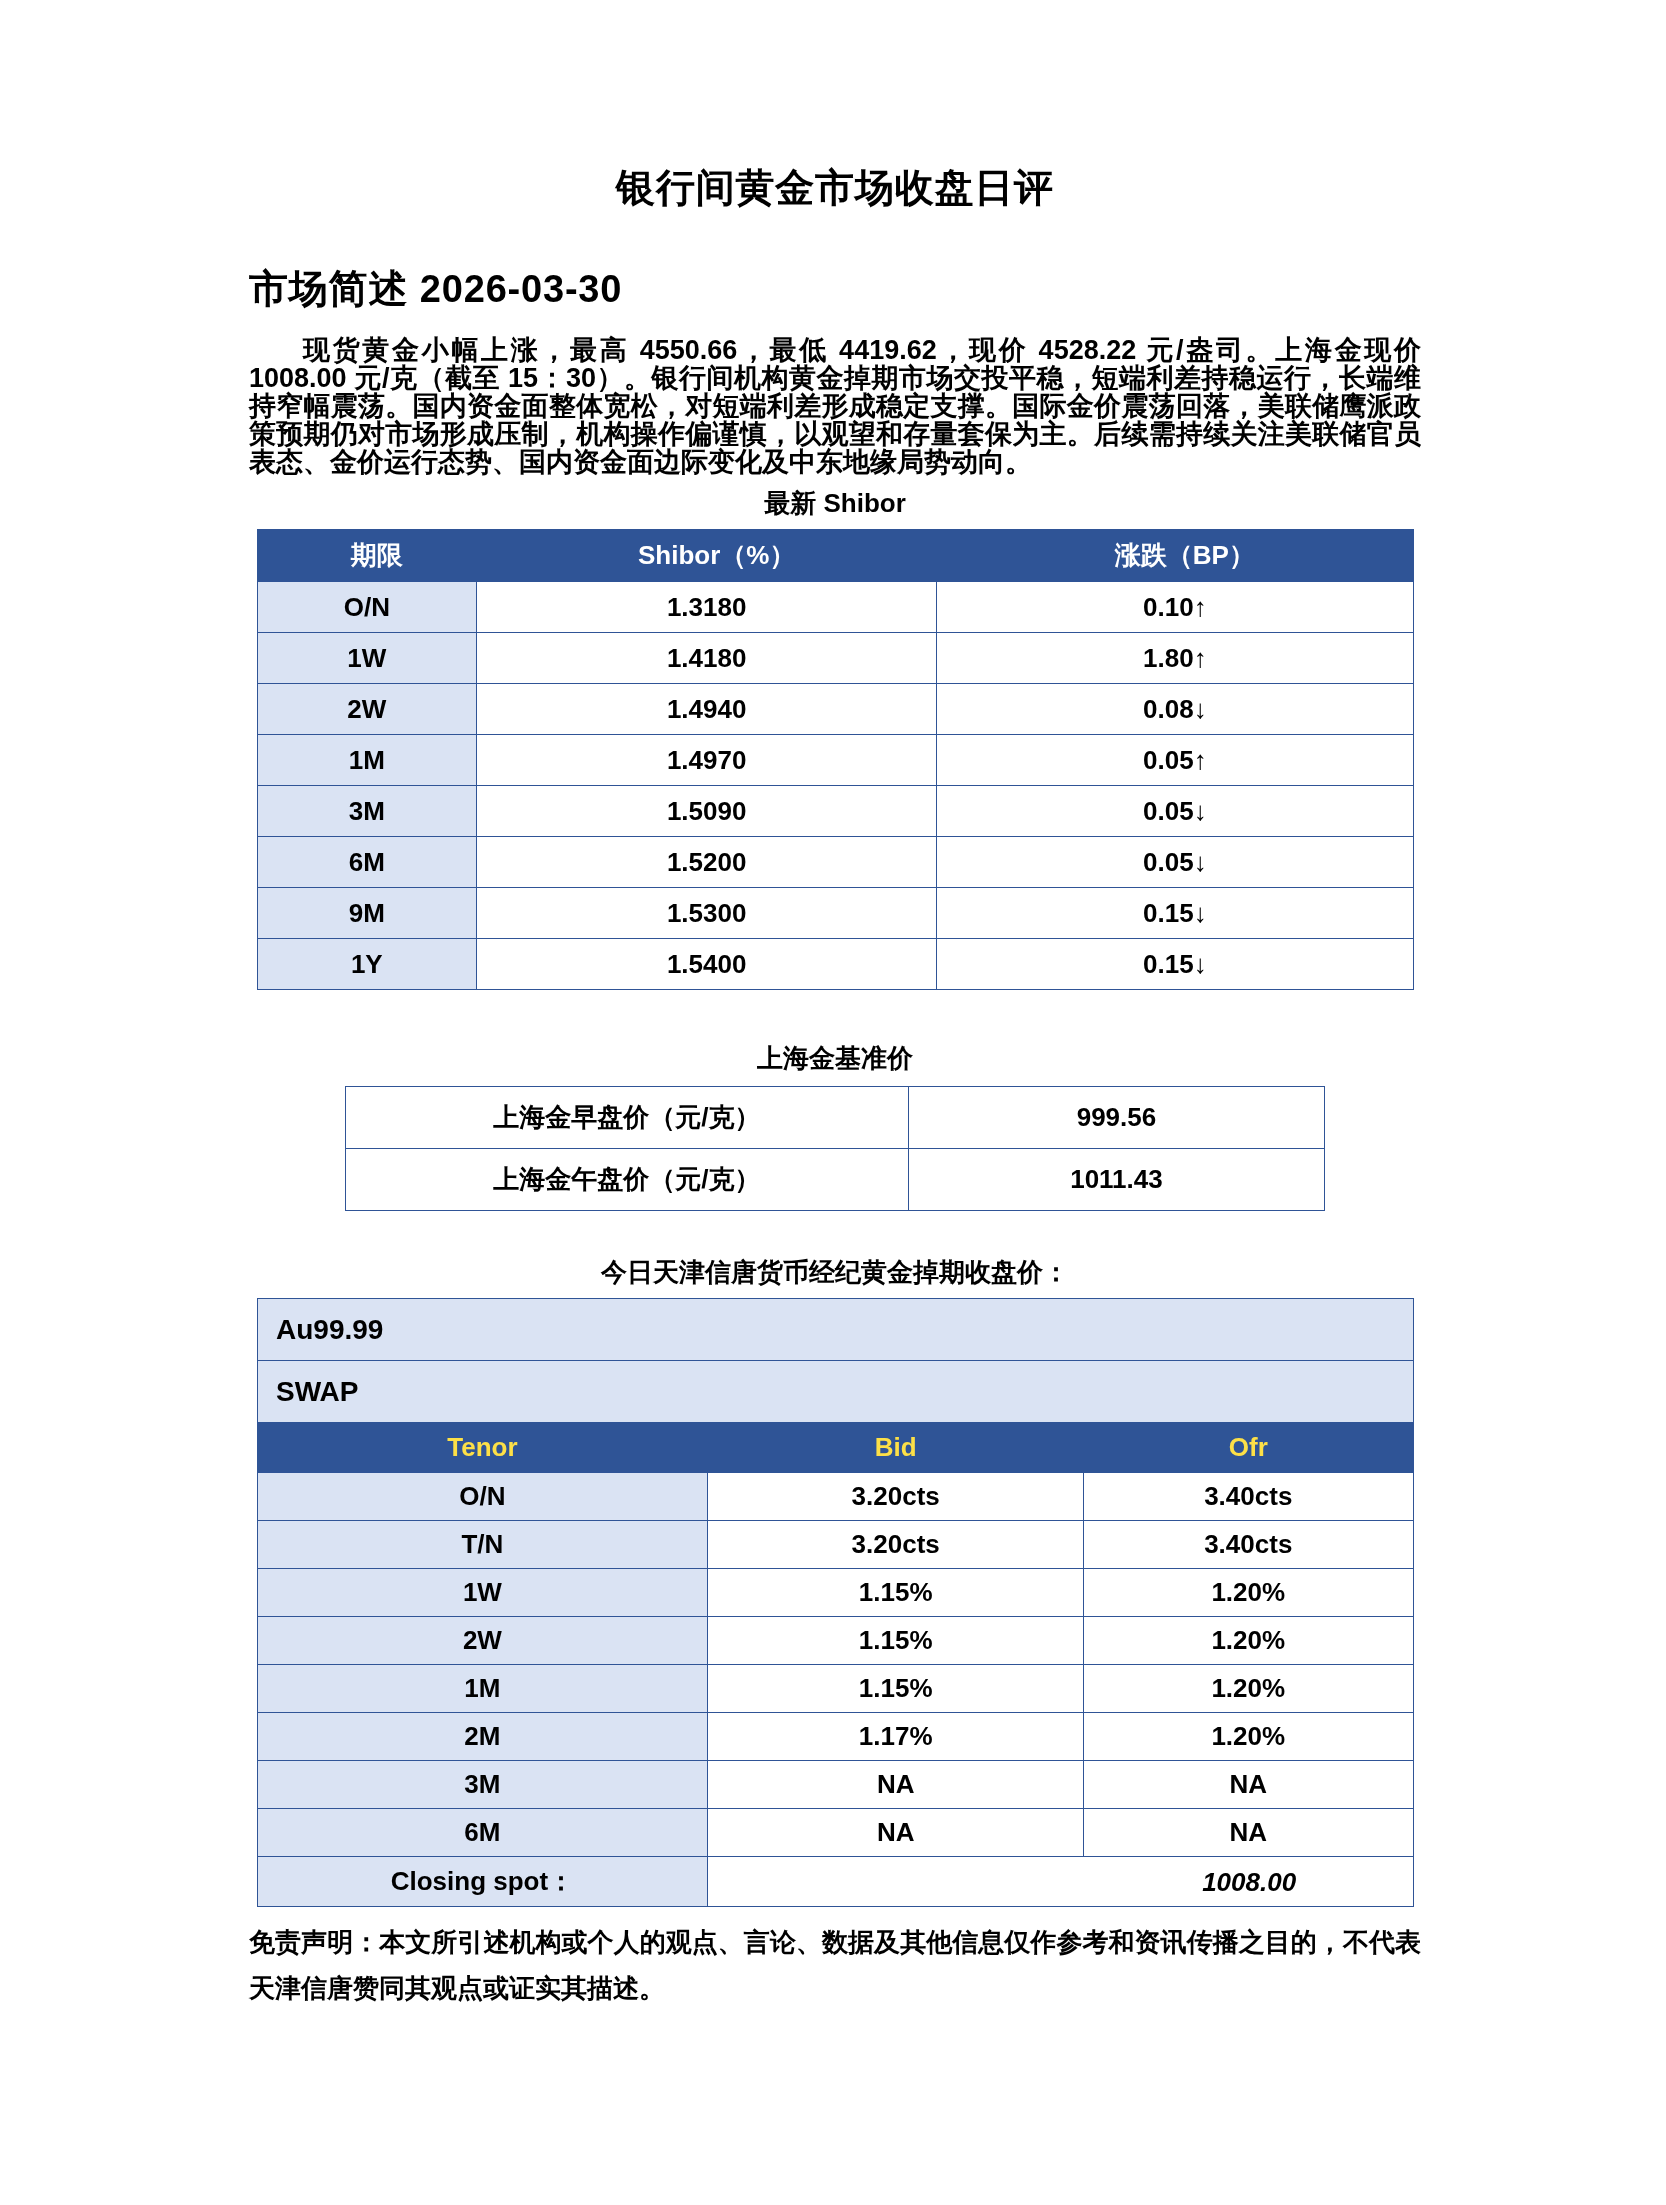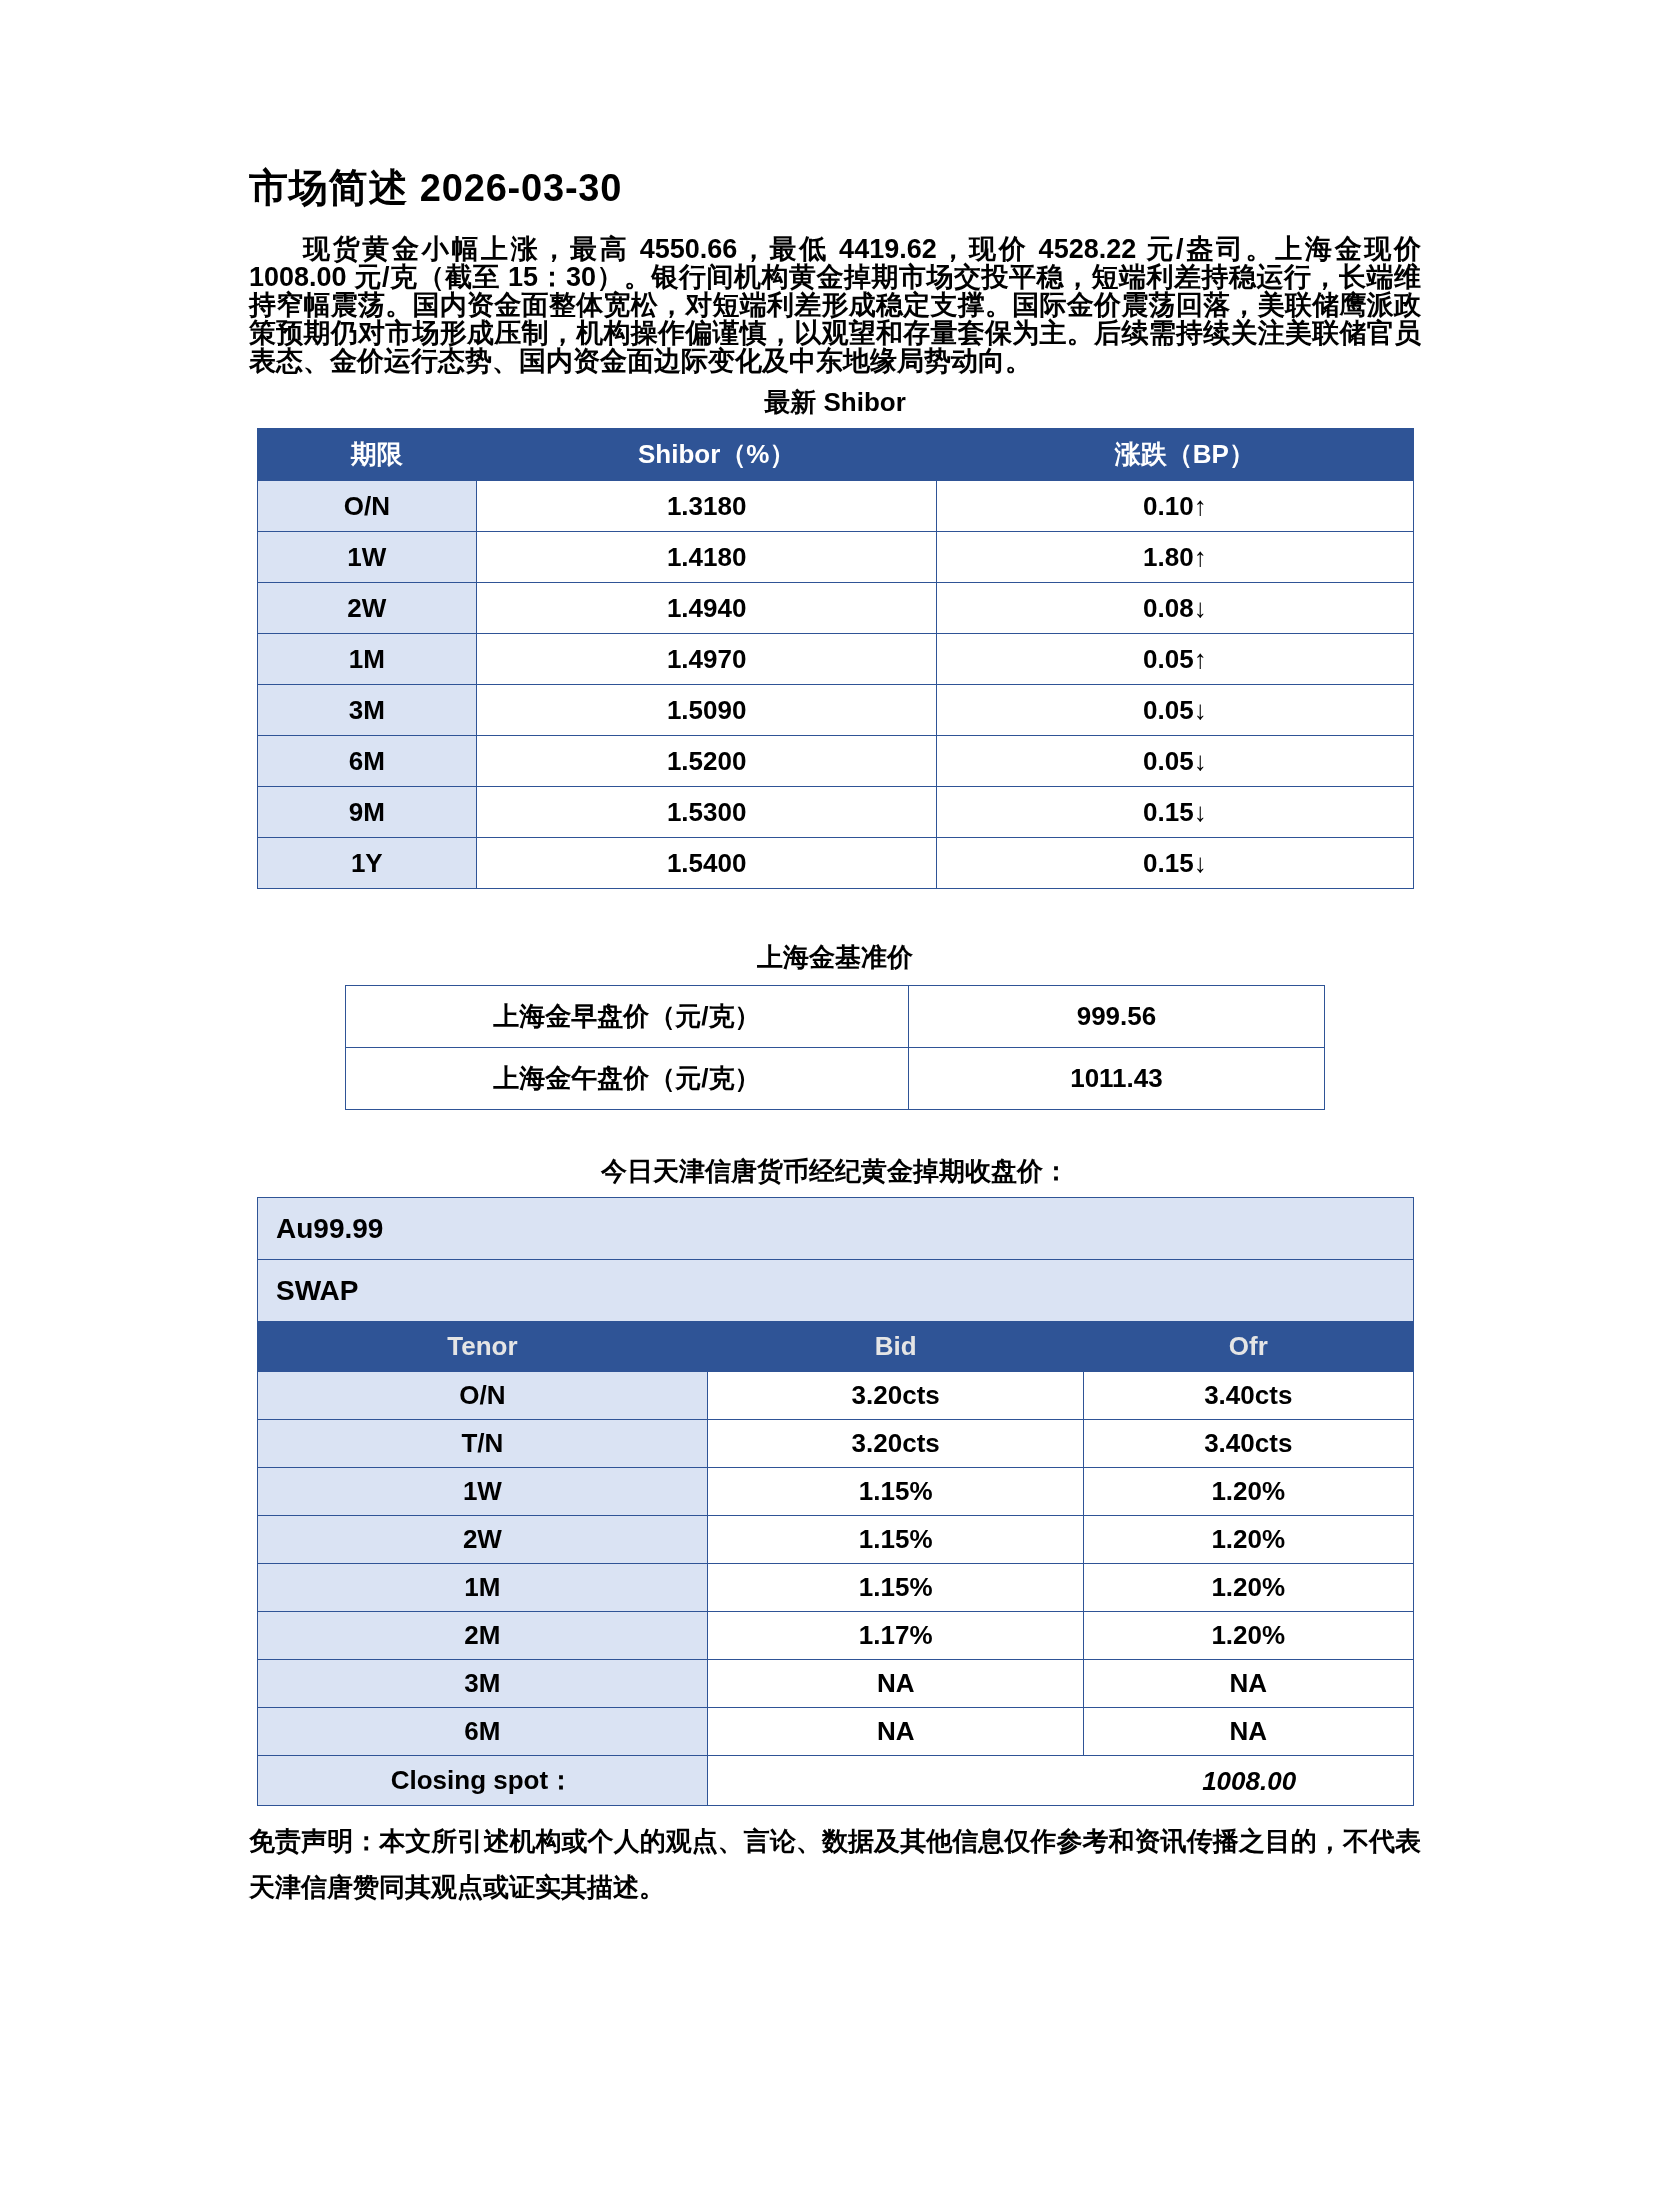--- a/index.html
+++ b/index.html
@@ -73,21 +73,21 @@
   
   .swap-table td.band-cell{
     background:var(--accent-bg);
     text-align:left;
     padding-left:18.5px;
     height:62px;
     font-size:28px;
   }
   .swap-table th{
     background:var(--header-bg);
-    color:#e5e5e5;
+    color:#fde047;
     height:50px;
     font-weight:700;
     text-align:center;
   }
   .swap-table td{height:48px;background:#ffffff;margin-left:8px;}
   .swap-table td.tenor-cell{background:var(--accent-bg);}
   .swap-table td.closing-label{background:var(--accent-bg);height:50px;}
   .swap-table td.closing-value{position:relative;height:50px;}
   .swap-table td.closing-value span{
     position:absolute;left:76.8%;top:50%;
@@ -102,20 +102,21 @@
     margin-top:11.8px;
   }
   .gap-md{height:44px;}
   .gap-sm{height:37px;}
 </style>
 </head>
 <body>
 
 <div class="page">
 
+  <h1 class="doc-title">银行间黄金市场收盘日评</h1>
 
   <div class="section-heading">
     <span>市场简述</span>
     <span class="date">2026-03-30</span>
   </div>
 
   <p class="summary">现货黄金小幅上涨，最高 4550.66，最低 4419.62，现价 4528.22 元/盎司。上海金现价 1008.00 元/克（截至 15：30）。银行间机构黄金掉期市场交投平稳，短端利差持稳运行，长端维持窄幅震荡。国内资金面整体宽松，对短端利差形成稳定支撑。国际金价震荡回落，美联储鹰派政策预期仍对市场形成压制，机构操作偏谨慎，以观望和存量套保为主。后续需持续关注美联储官员表态、金价运行态势、国内资金面边际变化及中东地缘局势动向。</p>
 
   <div class="caption">最新 Shibor</div>
 

